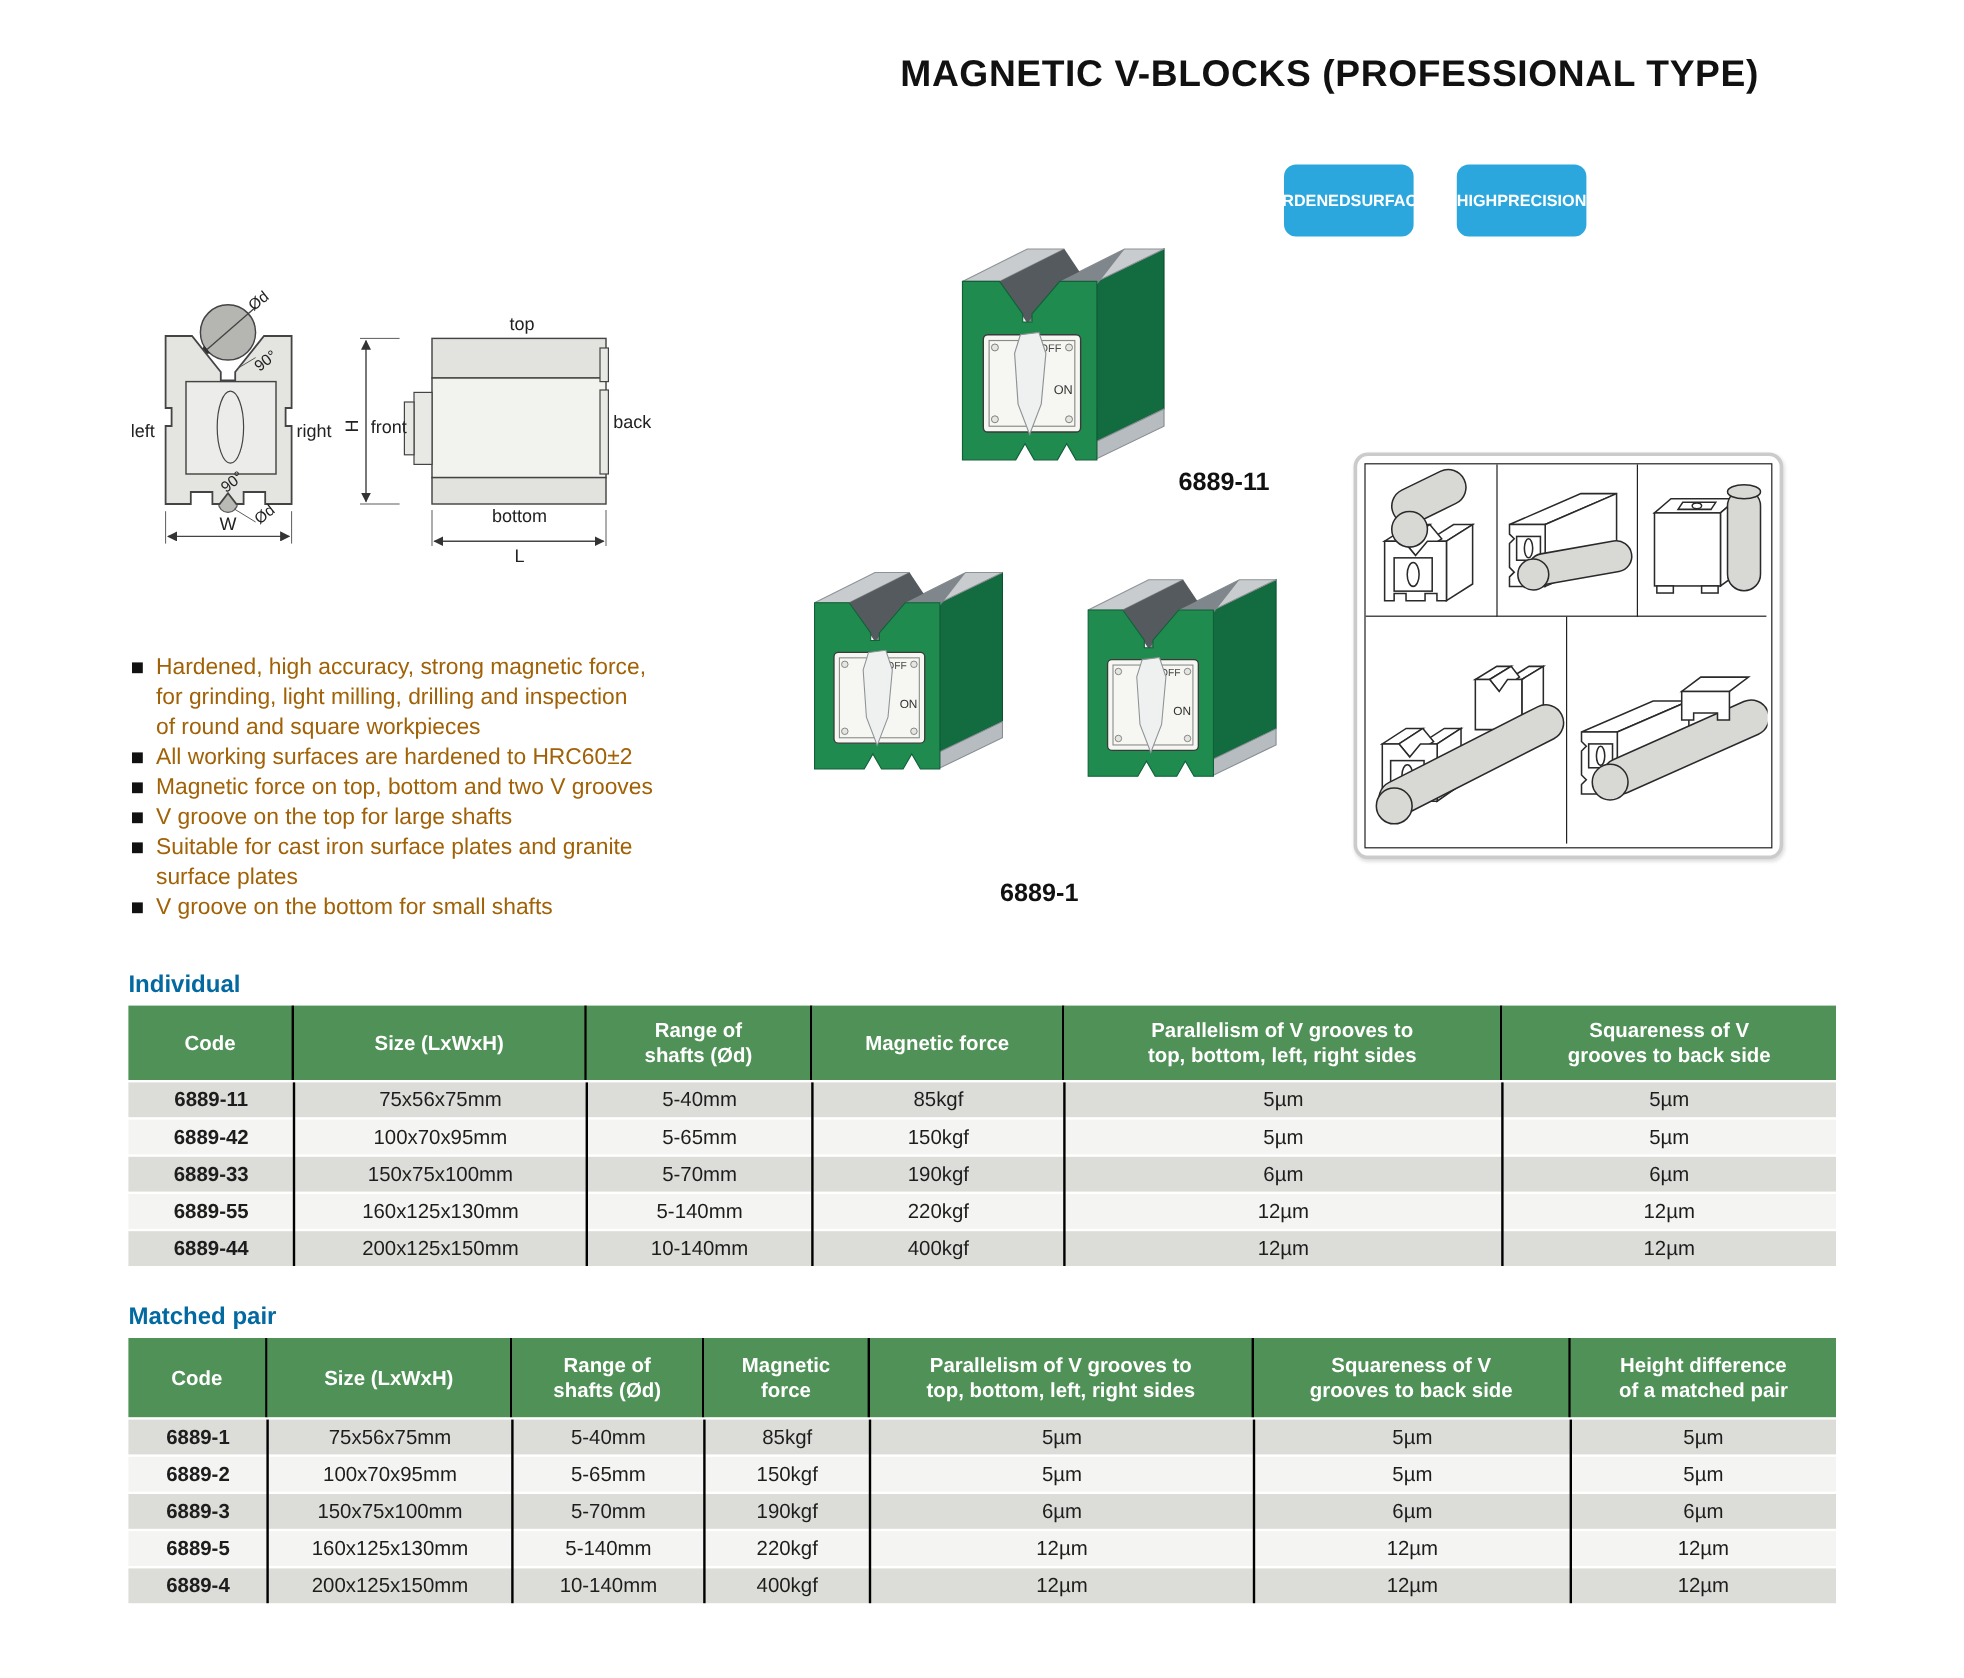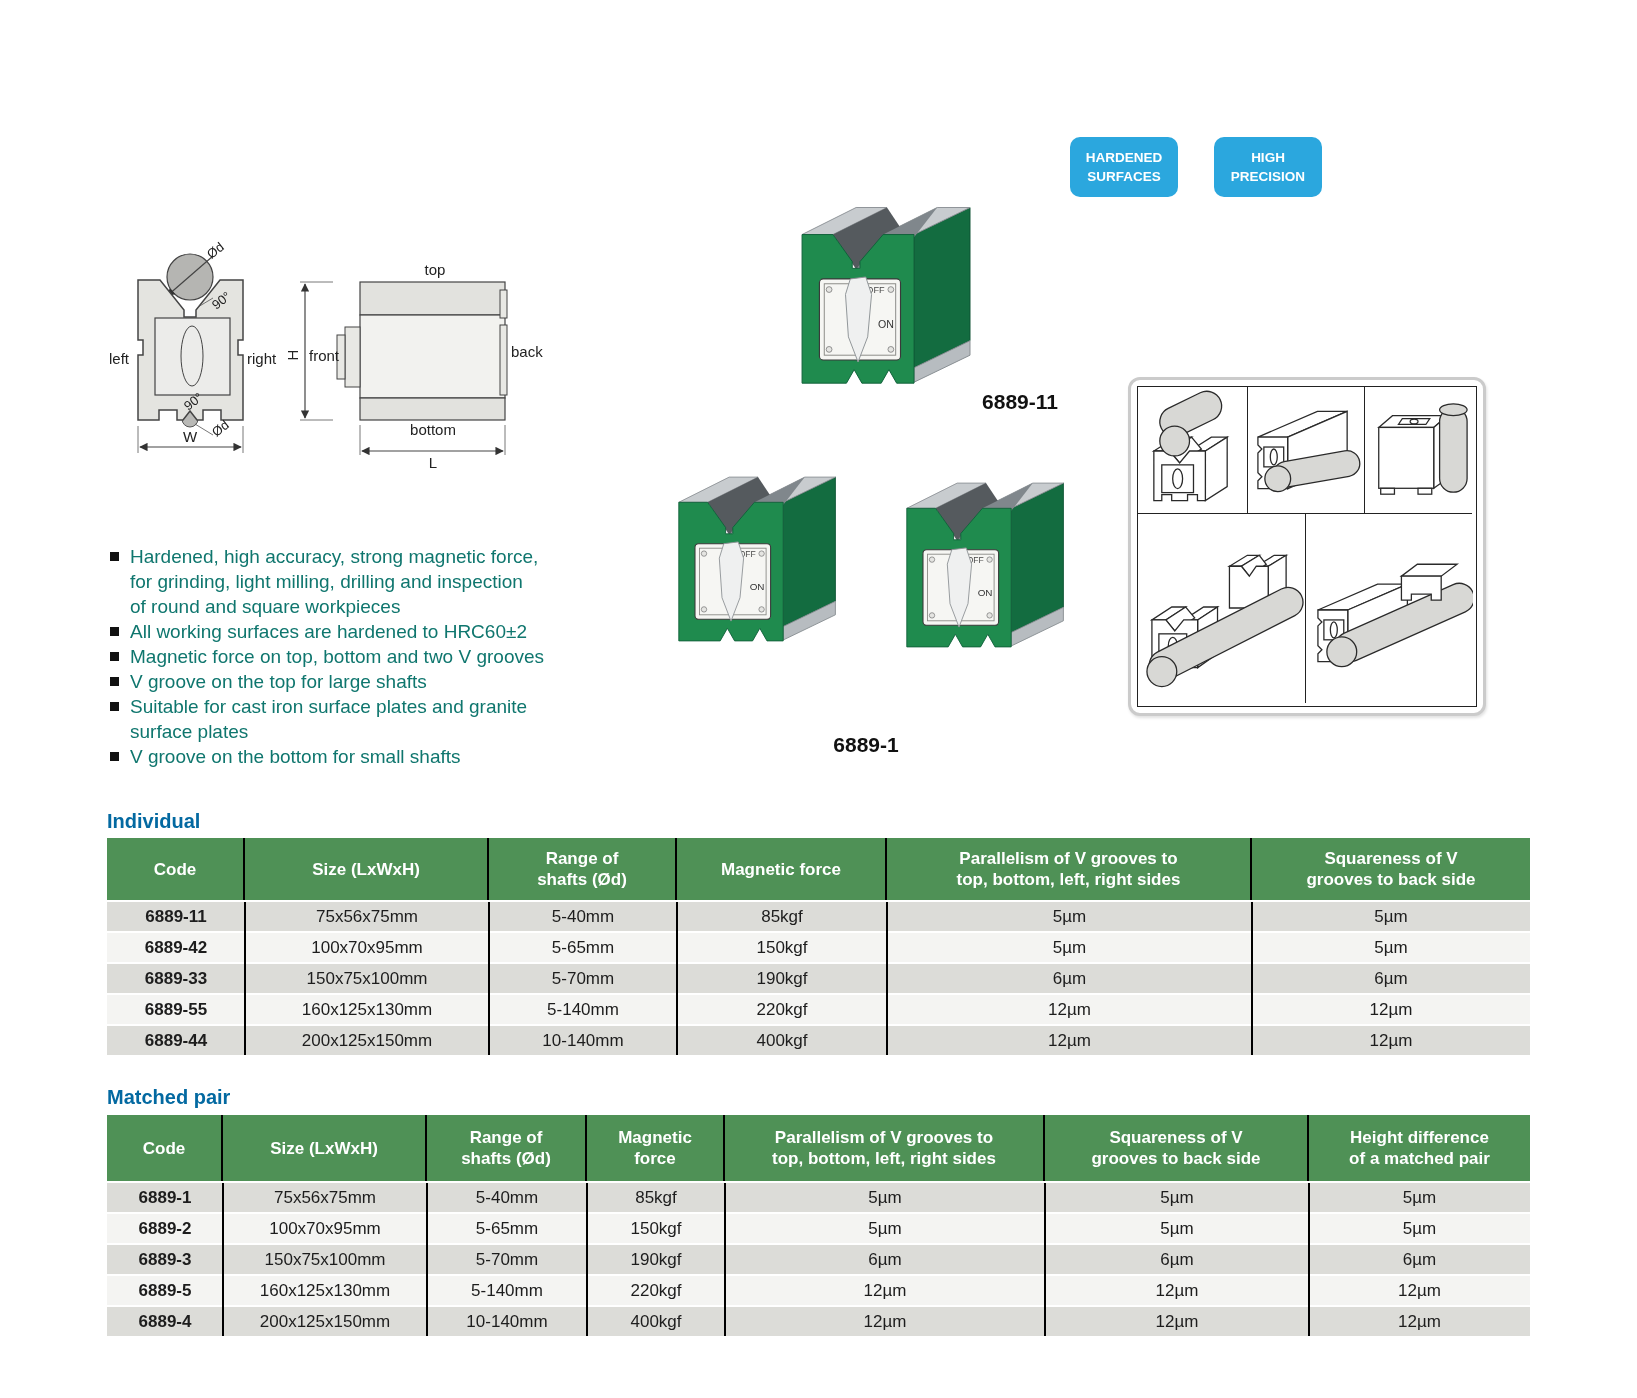--- a/index.html
+++ b/index.html
@@ -6,21 +6,21 @@
   .page{position:relative;width:1637px;height:1398px;background:#fff;overflow:hidden;
         font-family:"Liberation Sans",sans-serif;color:#1a1a1a;}
 
   
   .title{position:absolute;left:750px;top:44px;width:716px;text-align:center;
          font-size:31px;font-weight:bold;letter-spacing:.5px;color:#111;}
 
   
   .badge{position:absolute;top:137px;height:60px;border-radius:10px;background:#2BA7DE;
          color:#fff;font-weight:bold;font-size:13.5px;line-height:19px;text-align:right;
-         display:flex;flex-direction:column;align-items:center;justify-content:center;}
+         display:flex;flex-direction:row;align-items:center;justify-content:center;}
   .badge.b1{left:1070px;width:108px;}
   .badge.b2{left:1214px;width:108px;}
   .badge.b3{left:1356px;width:160px;}
 
   
   .diag{position:absolute;}
   .diag text{font-family:"Liberation Sans",sans-serif;font-size:15px;fill:#222;}
   .diag .small{font-size:13px;}
   .dline{stroke:#444;stroke-width:1.2;fill:none;}
   .thin{stroke:#555;stroke-width:.8;fill:none;}
@@ -36,21 +36,21 @@
   .approw{display:flex;}
   .appcell{border-right:1.5px solid #222;border-bottom:1.5px solid #222;box-sizing:border-box;
            display:flex;align-items:center;justify-content:center;}
   .appcell.last{border-right:none;}
   .approw.bottom .appcell{border-bottom:none;}
 
   
   .features{position:absolute;left:108px;top:544px;width:505px;}
   .feat{display:flex;margin:0;}
   .bullet{flex:0 0 9px;width:9px;height:9px;background:#111;margin:8px 11px 0 2px;}
-  .feat-text{font-size:19px;line-height:25px;white-space:pre-line;color:#0f766e;}
+  .feat-text{font-size:19px;line-height:25px;white-space:pre-line;color:#a16207;}
 
   
   .sec-label{position:absolute;left:107px;font-size:20px;font-weight:bold;color:#0369a1;}
   .table{position:absolute;left:107px;width:1423px;}
   .thead{display:grid;border-radius:27px;}
   .ind .thead,.ind .trow{grid-template-columns:138px 244px 188px 210px 365px 278px;}
   .mp  .thead,.mp  .trow{grid-template-columns:116px 204px 160px 138px 320px 264px 221px;}
   .ind .thead{height:62px;}
   .mp  .thead{height:66px;}
   .th{background:#4F9156;color:#fff;font-weight:bold;font-size:17px;line-height:21px;
@@ -97,20 +97,21 @@
       <circle cx="40" cy="161" r="3" fill="#e5e5e2" stroke="#777" stroke-width=".8"></circle>
       <circle cx="104" cy="161" r="3" fill="#e5e5e2" stroke="#777" stroke-width=".8"></circle>
       <polygon points="62,88 78,86 84,104 80,148 70,174 60,148 57,104" fill="#EFF0F0" stroke="#8e9396" stroke-width="1"></polygon>
       <text x="99" y="139" text-anchor="middle" font-size="11" fill="#333">ON</text>
     </symbol>
   </defs>
 </svg>
 
 <div class="page">
 
+  <div class="title">MAGNETIC V-BLOCKS (PROFESSIONAL TYPE)</div>
 
   <div class="badge b1">
     <span>HARDENED</span>
     <span>SURFACES</span>
   </div>
   <div class="badge b2">
     <span>HIGH</span>
     <span>PRECISION</span>
   </div>
 

